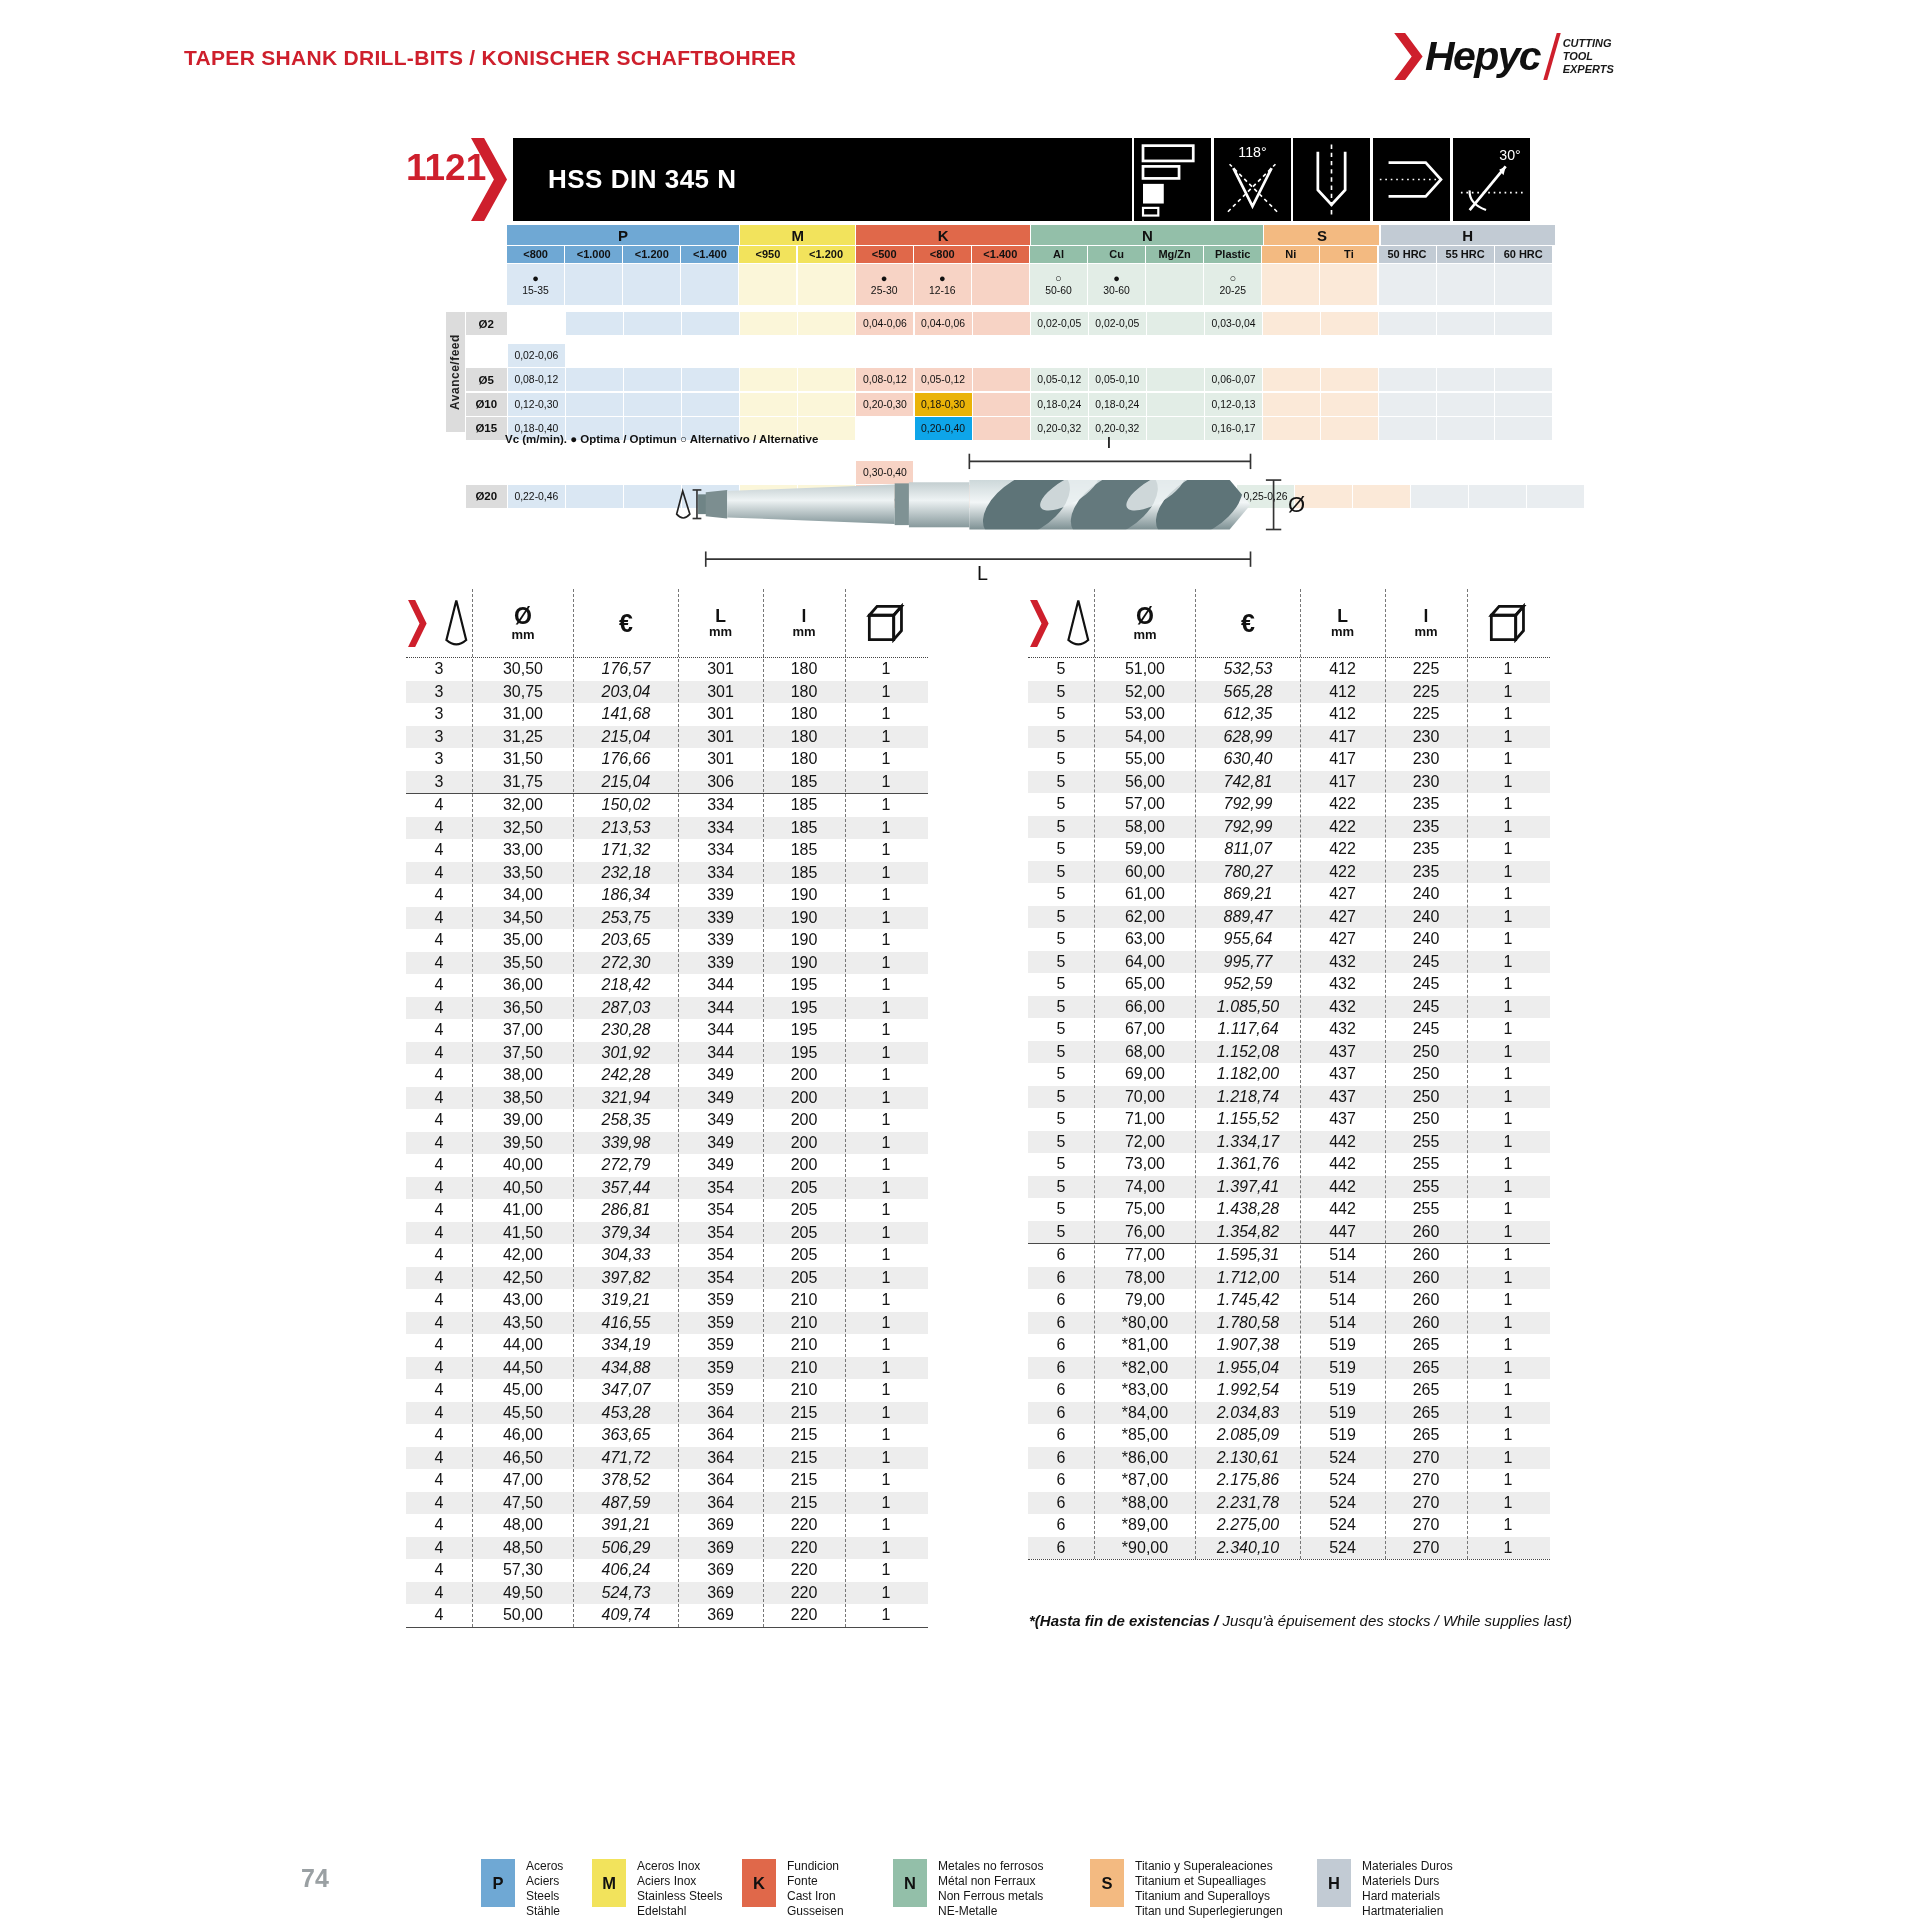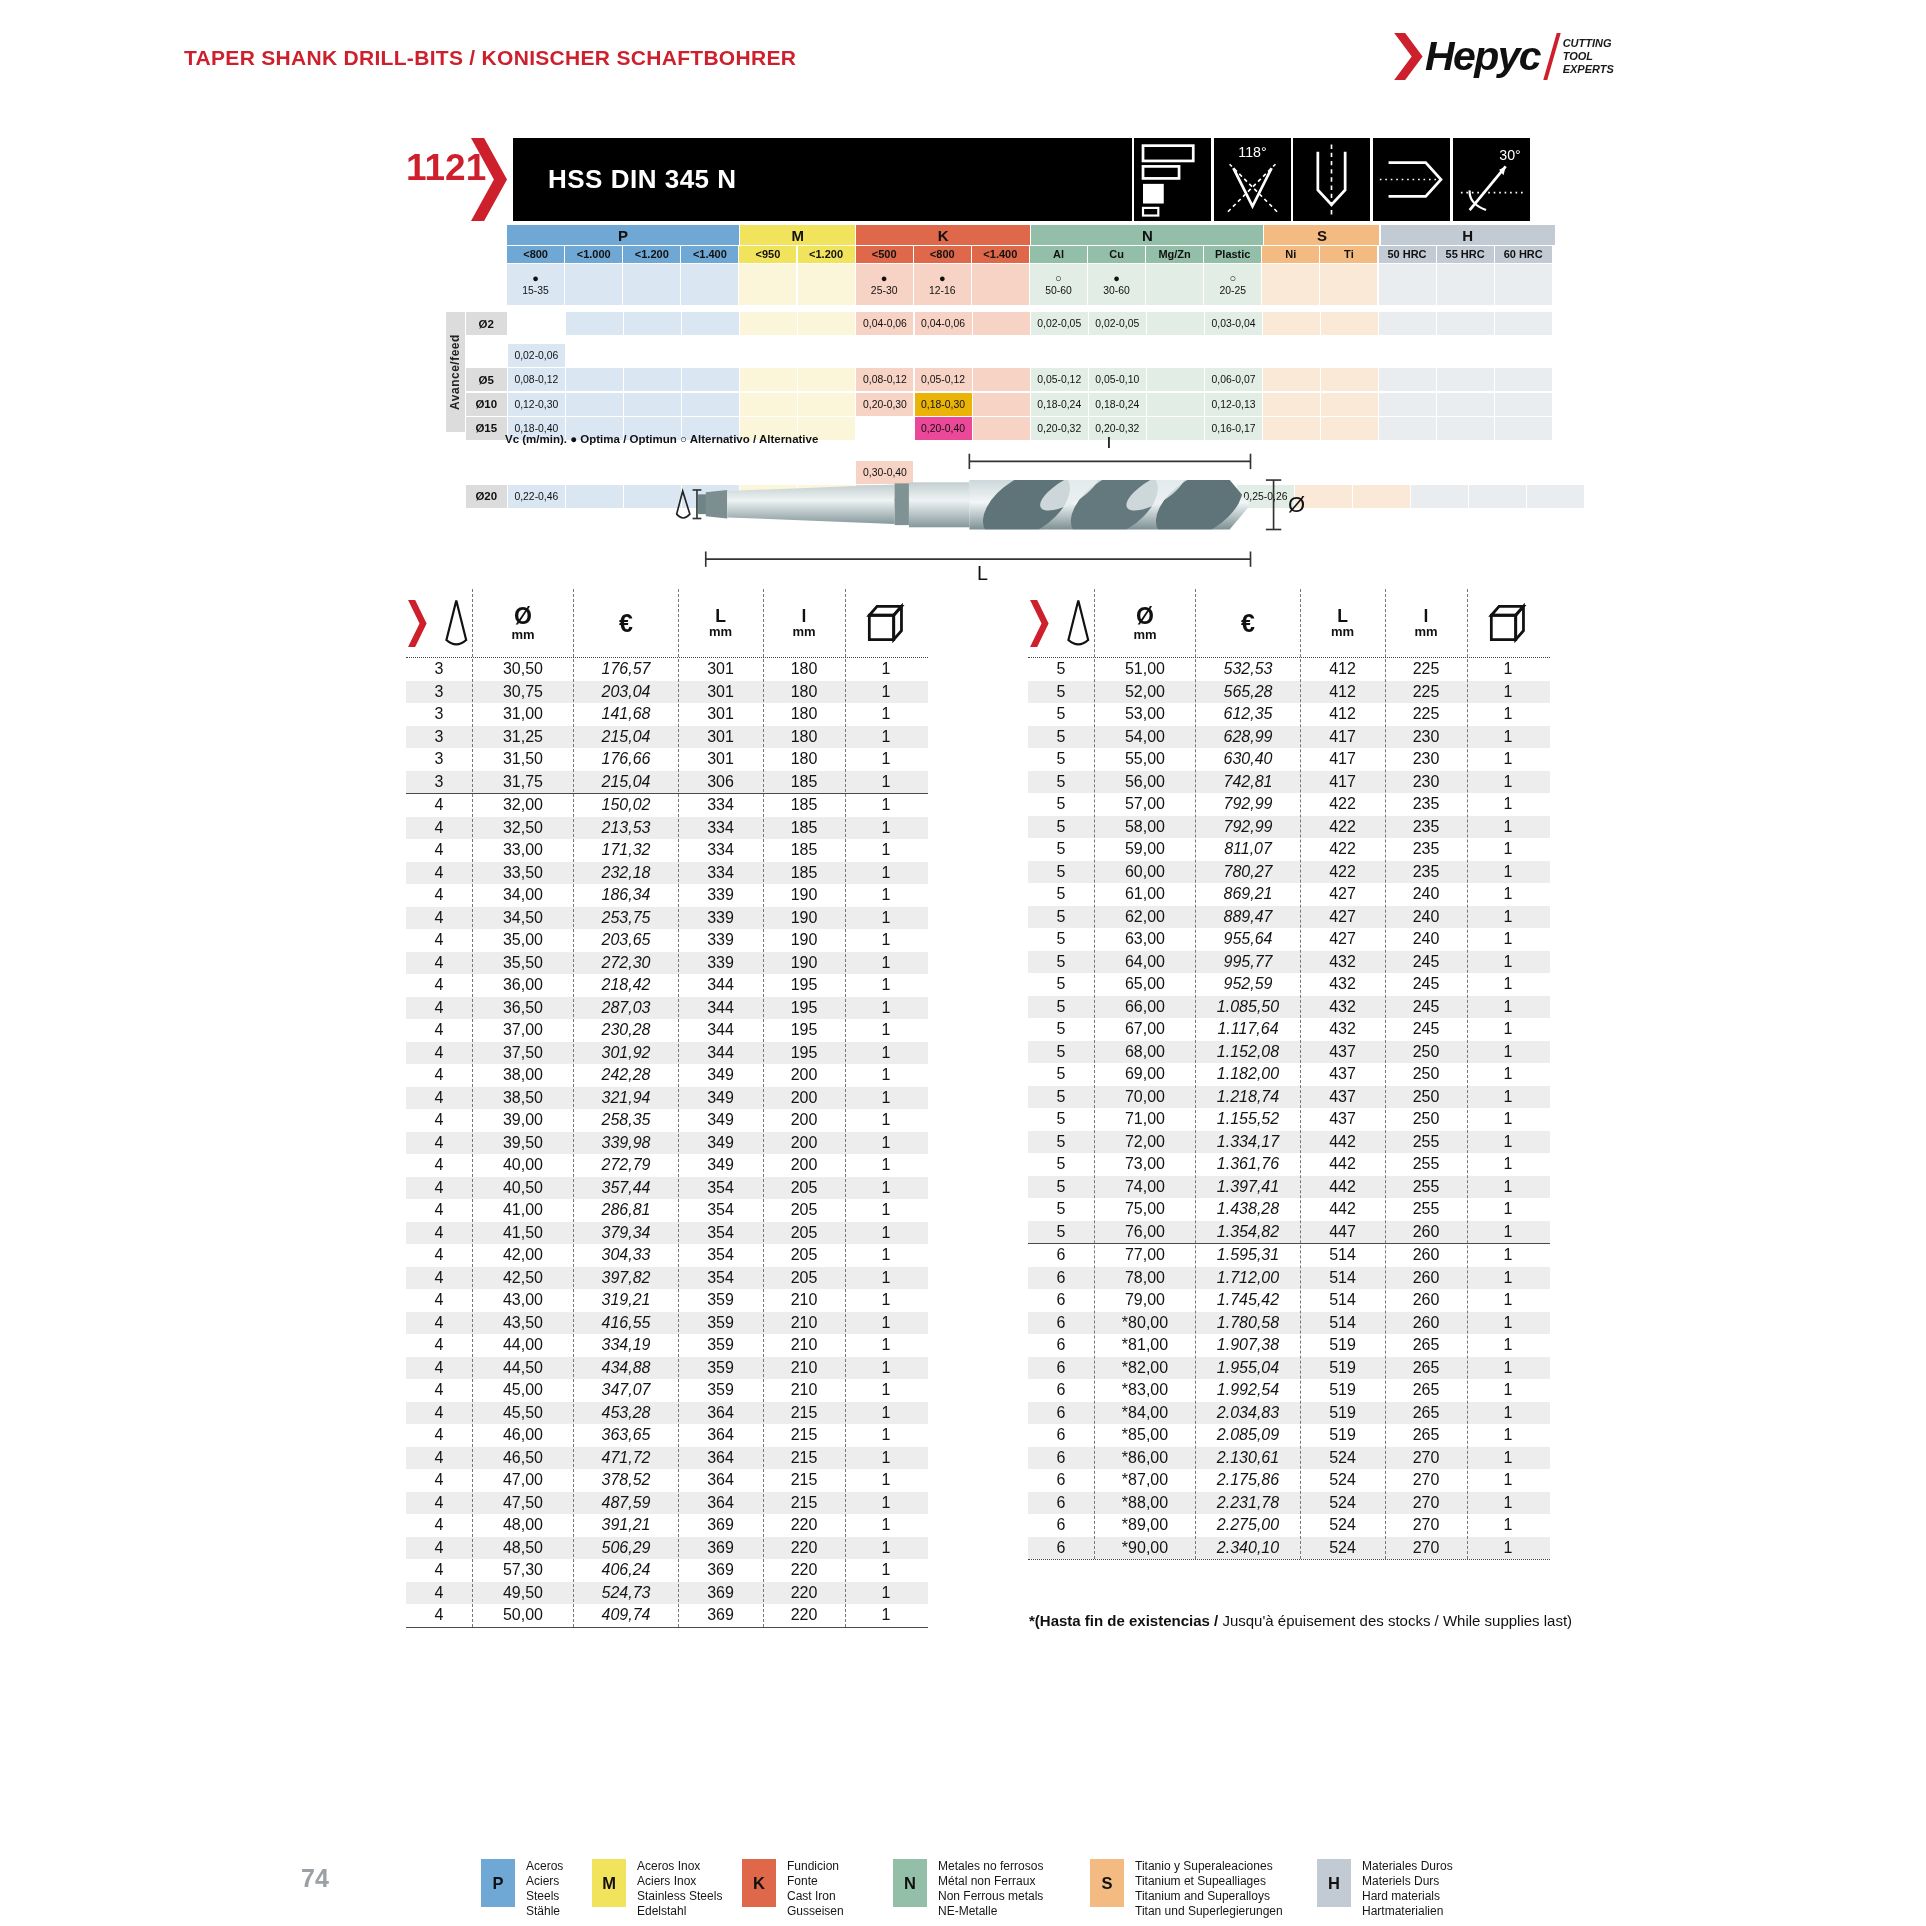--- a/index.html
+++ b/index.html
@@ -60,21 +60,21 @@
   .hcol1{flex-direction:row !important;justify-content:flex-start !important;align-items:center;}
   .cat-rows{position:relative;}
   .cat-row{display:grid;grid-template-columns:66px 102px 104px 85px 82px 82px;height:22.5px;
            align-items:center;text-align:center;font-size:16px;color:#141414;}
   .cat-row.stripe{background:#EDEDED;}
   .cat-row.group-start{border-top:1.6px solid #4a4a4a;}
   .cat-row .price{font-style:italic;}
   .rows-solid-end{border-bottom:1.6px solid #4a4a4a;}
   .rows-dotted-end{border-bottom:1.6px dotted #444;}
   .vline{position:absolute;top:0;width:0;border-left:1.1px dashed #777;}
-  .table-footnote{position:absolute;left:1029px;top:1612px;font-size:15px;color:#111;width:604px;}
+  .table-footnote{position:absolute;left:1029px;top:1612px;font-size:15px;color:#111;width:604px;font-style:italic;}
   .table-footnote b{font-weight:bold;}
 
   
   .legend-item{position:absolute;top:1859px;display:flex;align-items:flex-start;}
   .legend-square{width:34px;height:48px;display:flex;align-items:center;justify-content:center;
                  font-size:16.5px;font-weight:bold;color:#111;}
   .legend-lines{margin-left:11px;font-size:12px;line-height:15px;color:#161616;}
 
   .page-number{position:absolute;left:301px;top:1864px;font-size:25px;font-weight:bold;color:#9aa0a3;}
 </style>
@@ -315,21 +315,21 @@
         <div class="params-row">
           <div class="pspacer" style="width: 18.7px;"></div>
           <div class="pcell pdata plabel">Ø15</div>
           <div class="pcell pdata" style="width: 57px; background: rgb(218, 231, 243);">0,18-0,40</div>
           <div class="pcell pdata" style="width: 57px; background: rgb(218, 231, 243);"></div>
           <div class="pcell pdata" style="width: 57px; background: rgb(218, 231, 243);"></div>
           <div class="pcell pdata" style="width: 57px; background: rgb(218, 231, 243);"></div>
           <div class="pcell pdata" style="width: 57px; background: rgb(251, 246, 217);"></div>
           <div class="pcell pdata" style="width: 57px; background: rgb(251, 246, 217);"></div>
           <div class="pcell pdata" style="width: 57px; background: rgb(247, 211, 197); margin-top: 44px;">0,30-0,40</div>
-          <div class="pcell pdata" style="width: 57px; background: #ec4899;">0,20-0,40</div>
+          <div class="pcell pdata" style="width: 57px; background: #0ea5e9;">0,20-0,40</div>
           <div class="pcell pdata" style="width: 57px; background: rgb(247, 211, 197);"></div>
           <div class="pcell pdata" style="width: 57px; background: rgb(226, 237, 230);">0,20-0,32</div>
           <div class="pcell pdata" style="width: 57px; background: rgb(226, 237, 230);">0,20-0,32</div>
           <div class="pcell pdata" style="width: 57px; background: rgb(226, 237, 230);"></div>
           <div class="pcell pdata" style="width: 57px; background: rgb(226, 237, 230);">0,16-0,17</div>
           <div class="pcell pdata" style="width: 57px; background: rgb(251, 233, 216);"></div>
           <div class="pcell pdata" style="width: 57px; background: rgb(251, 233, 216);"></div>
           <div class="pcell pdata" style="width: 57px; background: rgb(233, 237, 240);"></div>
           <div class="pcell pdata" style="width: 57px; background: rgb(233, 237, 240);"></div>
           <div class="pcell pdata" style="width: 57px; background: rgb(233, 237, 240);"></div>

